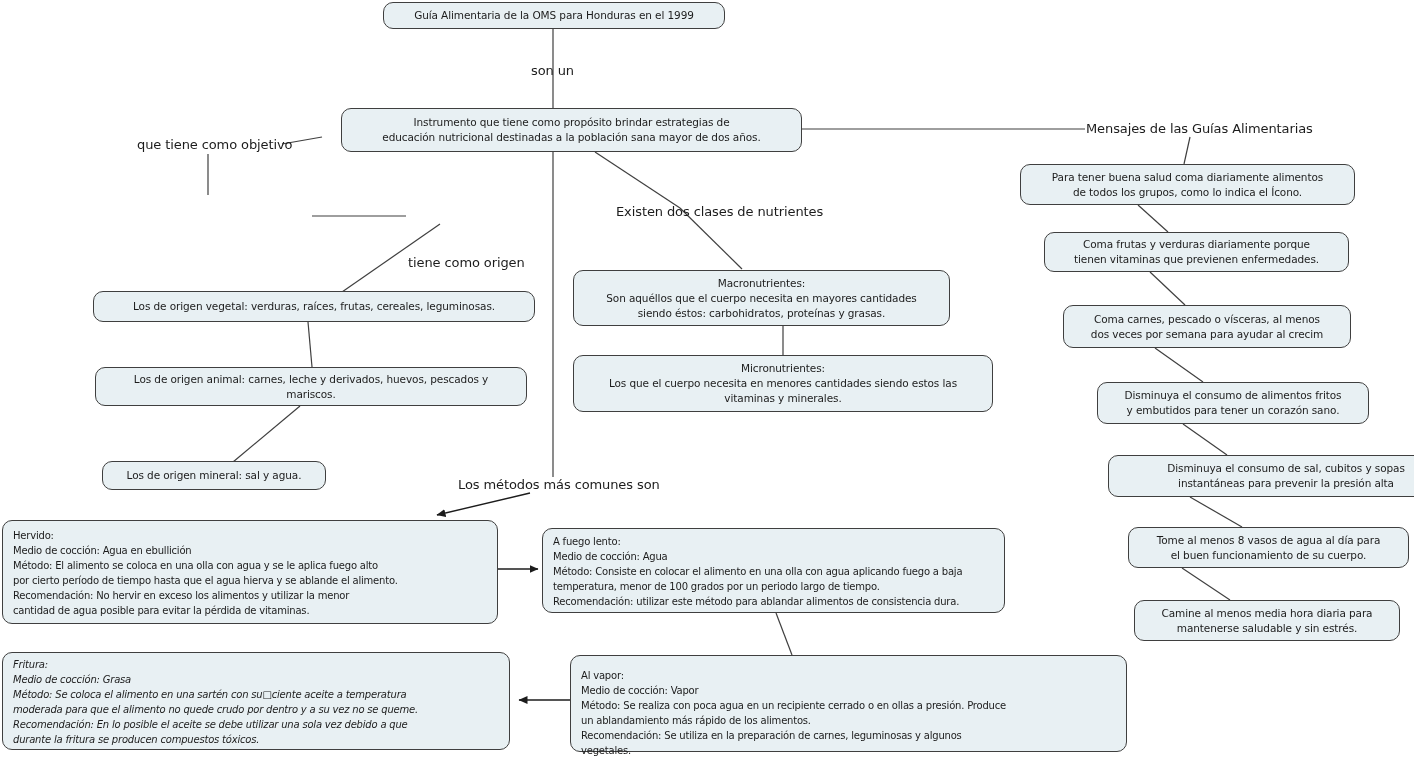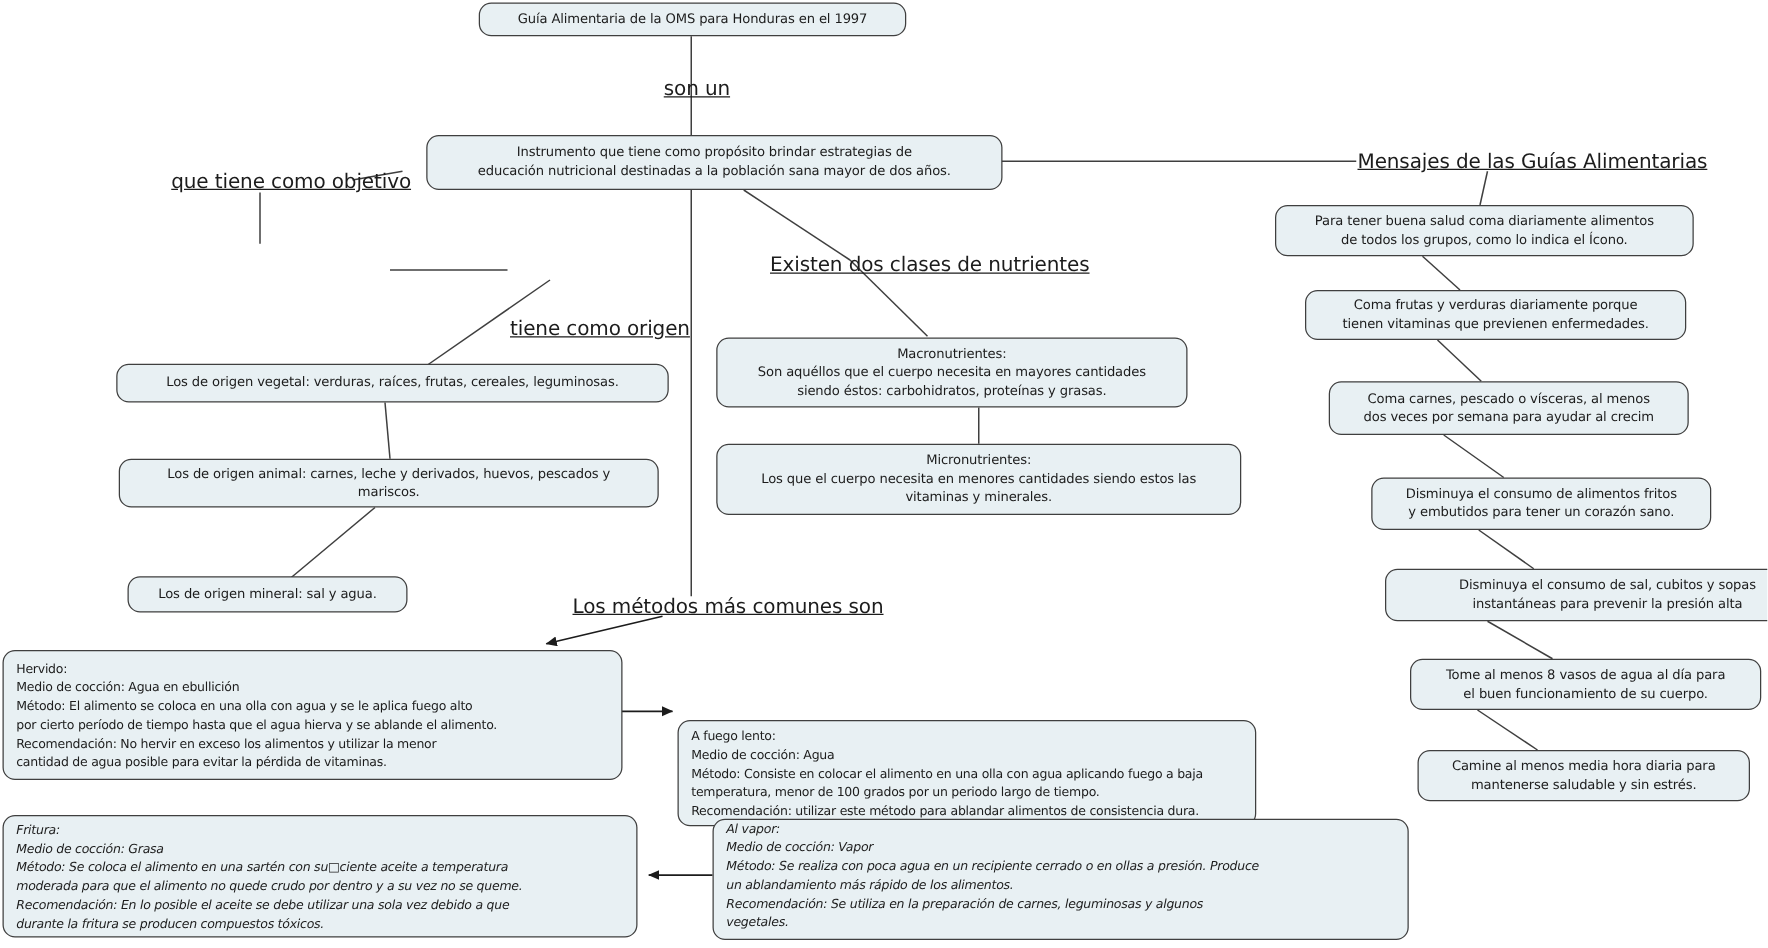--- a/index.html
+++ b/index.html
@@ -5,22 +5,22 @@
   html,body{margin:0;padding:0;background:#ffffff;}
   #canvas{position:relative;width:1414px;height:758px;background:#ffffff;overflow:hidden;
           font-family:"DejaVu Sans", "Liberation Sans", sans-serif;color:#1c1c1c;}
   #wires{position:absolute;left:0;top:0;width:1414px;height:758px;z-index:0;}
   .node{position:absolute;box-sizing:border-box;background:#e8f0f3;border:1.4px solid #3f3f3f;
         border-radius:10px;font-size:10.5px;line-height:15px;letter-spacing:-0.1px;
         white-space:pre;display:flex;align-items:center;justify-content:center;
         text-align:center;z-index:1;padding:3px 8px;}
   .node.method{font-size:10px;letter-spacing:-0.2px;text-align:left;
         align-items:flex-start;justify-content:flex-start;padding:7px 10px;}
-  .lbl{position:absolute;font-size:16px;line-height:14px;letter-spacing:-0.1px;
-        white-space:nowrap;z-index:2;color:#1c1c1c;text-decoration:underline;}
+  .lbl{position:absolute;font-size:13px;line-height:14px;letter-spacing:-0.1px;
+        white-space:nowrap;z-index:2;color:#1c1c1c;}
 </style>
 </head>
 <body>
 
 <div id="canvas">
 
   <svg id="wires" viewBox="0 0 1414 758">
     <defs>
       <marker id="arrow" markerWidth="11" markerHeight="9" refX="8.5" refY="4" orient="auto" markerUnits="userSpaceOnUse">
         <path d="M0,0 L9,4 L0,8 Z" fill="#1c1c1c"></path>
@@ -59,21 +59,21 @@
     <g stroke="#1c1c1c" stroke-width="1.4" fill="none">
 
       <line x1="530" y1="493" x2="437" y2="515" marker-end="url(#arrow)"></line>
 
       <line x1="497" y1="569" x2="538" y2="569" marker-end="url(#arrow)"></line>
 
       <line x1="570" y1="700" x2="519" y2="700" marker-end="url(#arrow)"></line>
     </g>
   </svg>
 
-  <div class="node" style="left:383px;top:2px;width:342px;height:27px;">Guía Alimentaria de la OMS para Honduras en el 1997</div>
+  <div class="node" style="left:383px;top:2px;width:342px;height:27px;">Guía Alimentaria de la OMS para Honduras en el 1999</div>
 
   <div class="node" style="left:322px;top:108px;width:461px;height:44px;margin-left:19px;">Instrumento que tiene como propósito brindar estrategias de
 educación nutricional destinadas a la población sana mayor de dos años.</div>
 
 
   <div class="node" style="left:93px;top:291px;width:442px;height:31px;">Los de origen vegetal: verduras, raíces, frutas, cereales, leguminosas.</div>
 
   <div class="node" style="left:95px;top:367px;width:432px;height:39px;">Los de origen animal: carnes, leche y derivados, huevos, pescados y
 mariscos.</div>
 
@@ -108,34 +108,34 @@
   <div class="node" style="left:1134px;top:600px;width:266px;height:41px;">Camine al menos media hora diaria para
 mantenerse saludable y sin estrés.</div>
 
   <div class="node method" style="left:2px;top:520px;width:496px;height:104px;">Hervido:
 Medio de cocción: Agua en ebullición
 Método: El alimento se coloca en una olla con agua y se le aplica fuego alto
 por cierto período de tiempo hasta que el agua hierva y se ablande el alimento.
 Recomendación: No hervir en exceso los alimentos y utilizar la menor
 cantidad de agua posible para evitar la pérdida de vitaminas.</div>
 
-  <div class="node method" style="left:542px;top:528px;width:463px;height:85px;padding-top:5px;margin-top:48px;">A fuego lento:
+  <div class="node method" style="left:542px;top:528px;width:463px;height:85px;padding-top:5px;">A fuego lento:
 Medio de cocción: Agua
 Método: Consiste en colocar el alimento en una olla con agua aplicando fuego a baja
 temperatura, menor de 100 grados por un periodo largo de tiempo.
 Recomendación: utilizar este método para ablandar alimentos de consistencia dura.</div>
 
   <div class="node method" style="left:2px;top:652px;width:508px;height:98px;padding-top:4px;font-style:italic;">Fritura:
 Medio de cocción: Grasa
 Método: Se coloca el alimento en una sartén con su□ciente aceite a temperatura
 moderada para que el alimento no quede crudo por dentro y a su vez no se queme.
 Recomendación: En lo posible el aceite se debe utilizar una sola vez debido a que
 durante la fritura se producen compuestos tóxicos.</div>
 
-  <div class="node method" style="left:570px;top:655px;width:557px;height:97px;padding-top:0;font-style:italic;">Al vapor:
+  <div class="node method" style="left:570px;top:655px;width:557px;height:97px;padding-top:12px;">Al vapor:
 Medio de cocción: Vapor
 Método: Se realiza con poca agua en un recipiente cerrado o en ollas a presión. Produce
 un ablandamiento más rápido de los alimentos.
 Recomendación: Se utiliza en la preparación de carnes, leguminosas y algunos
 vegetales.</div>
 
   <div class="lbl" style="left:531px;top:64px;">son un</div>
 
   <div class="lbl" style="left:137px;top:138px;">que tiene como objetivo</div>
 

